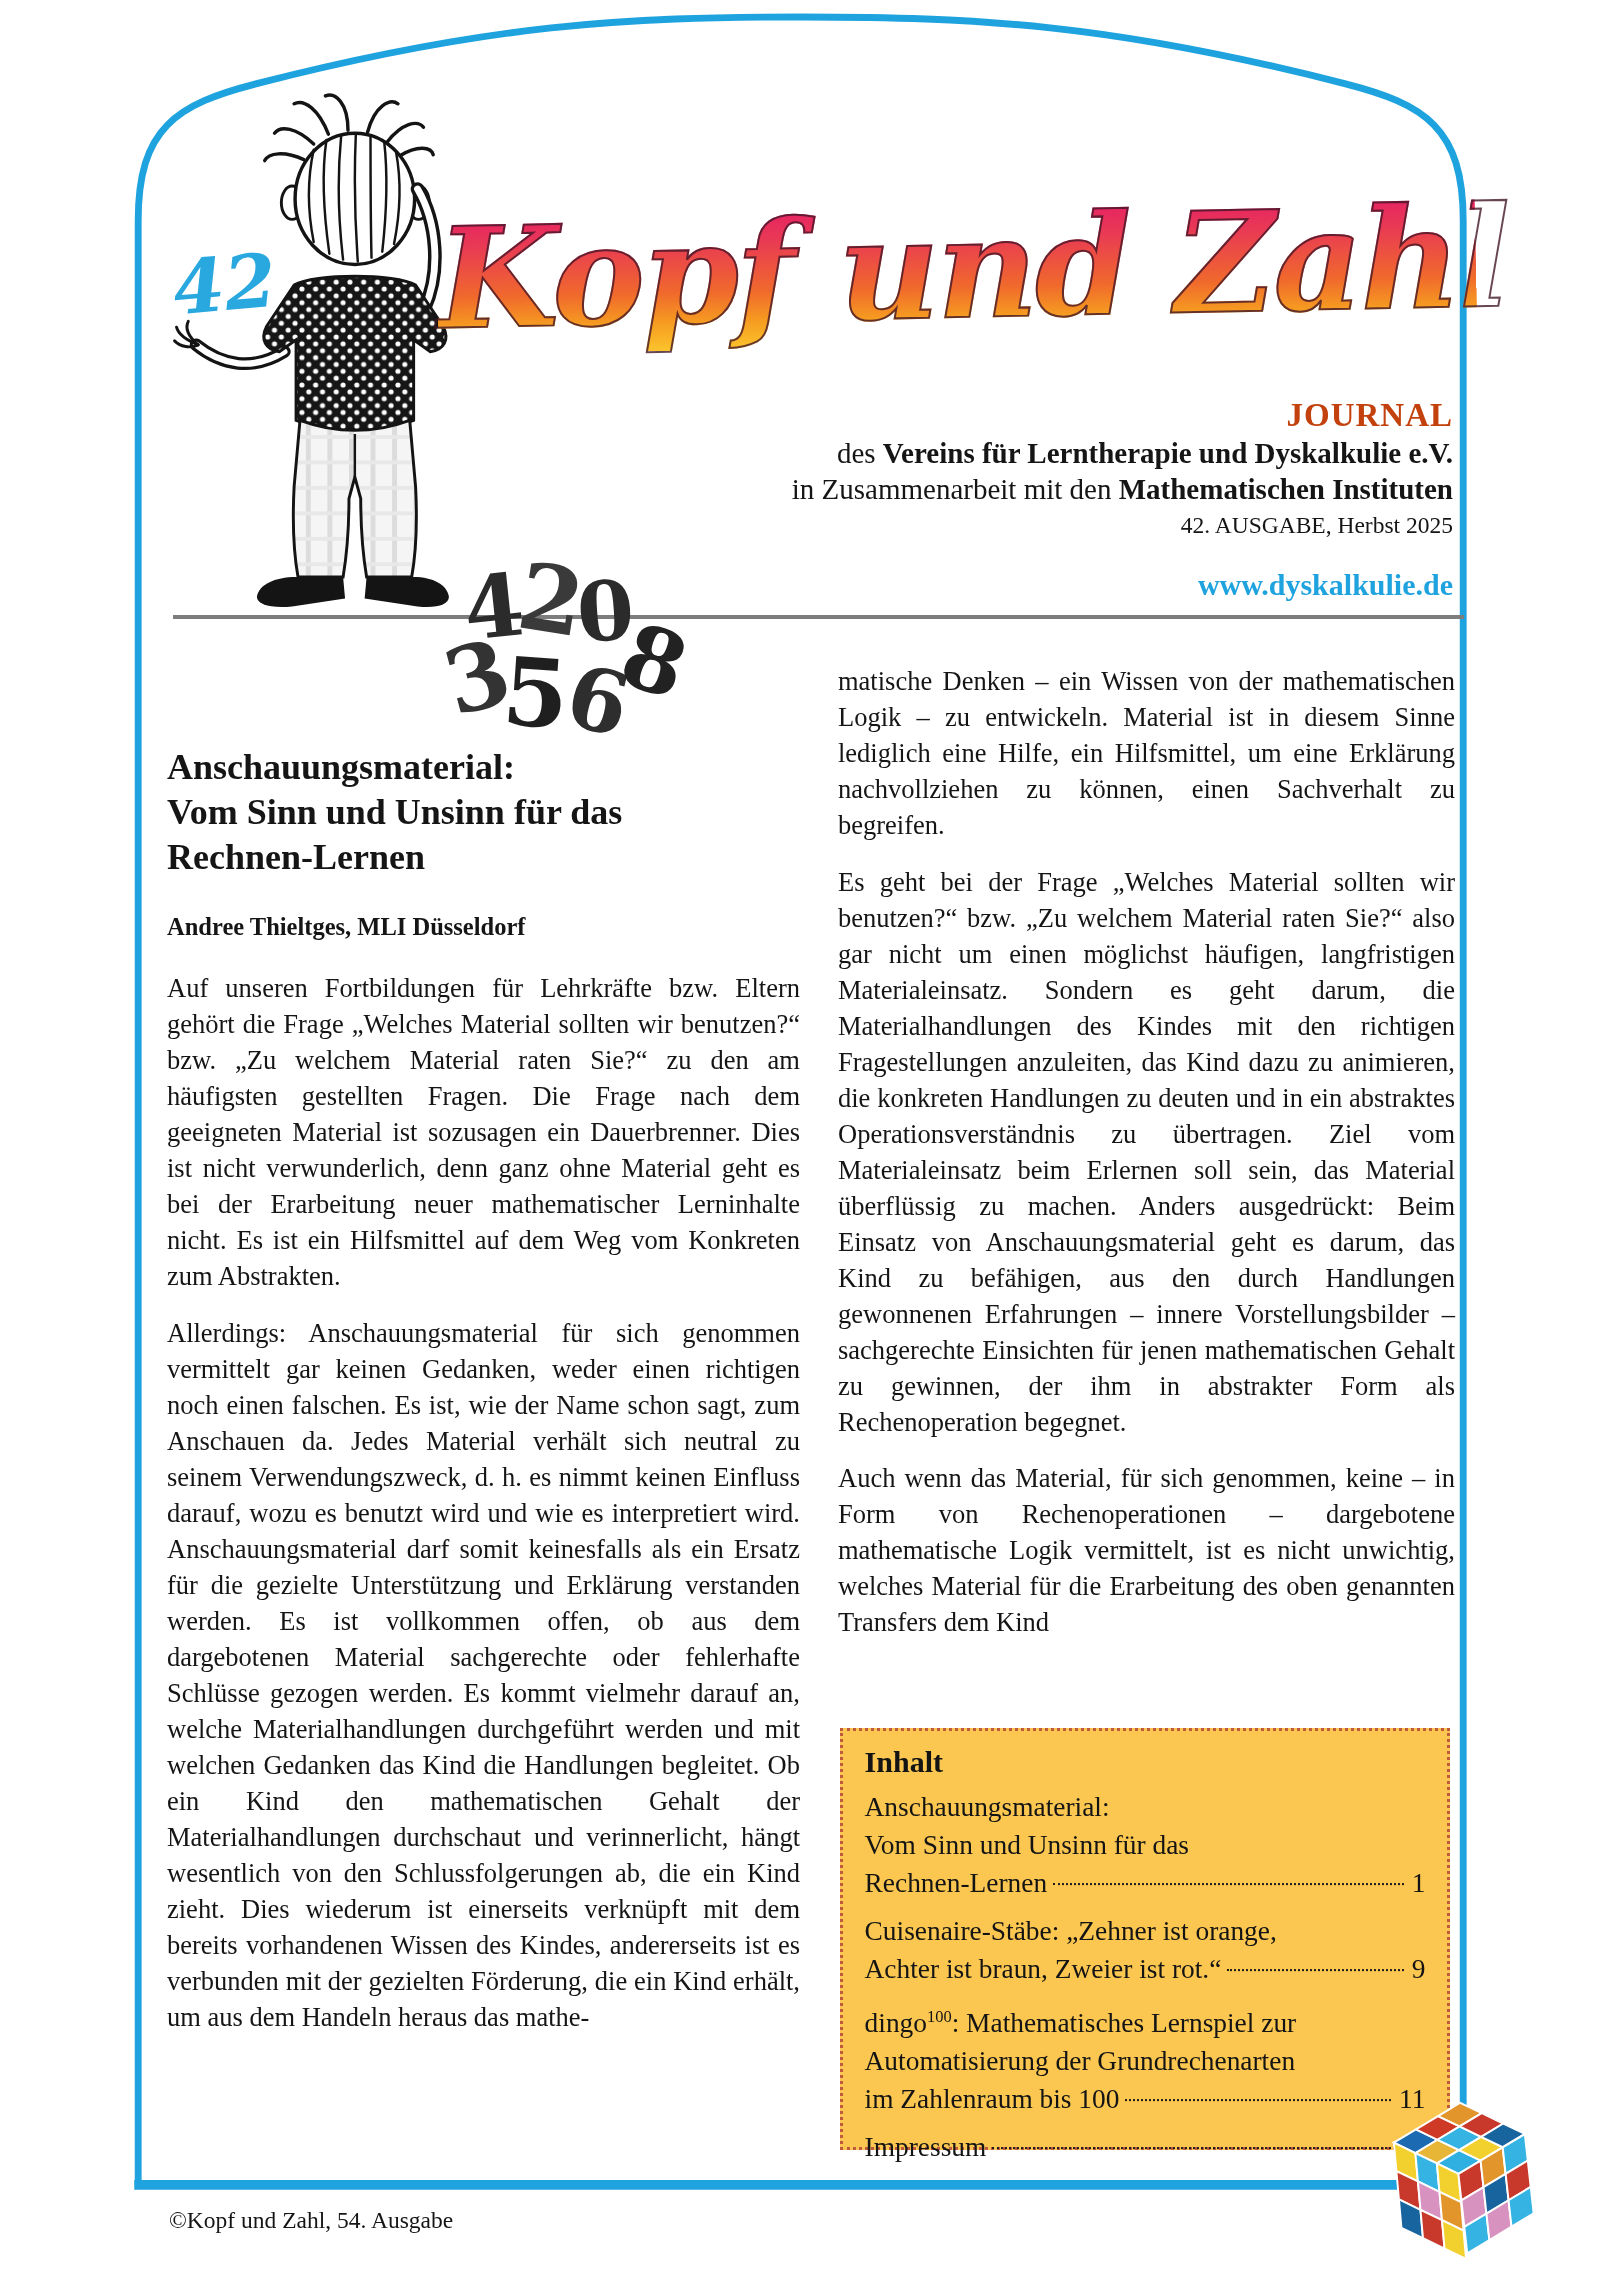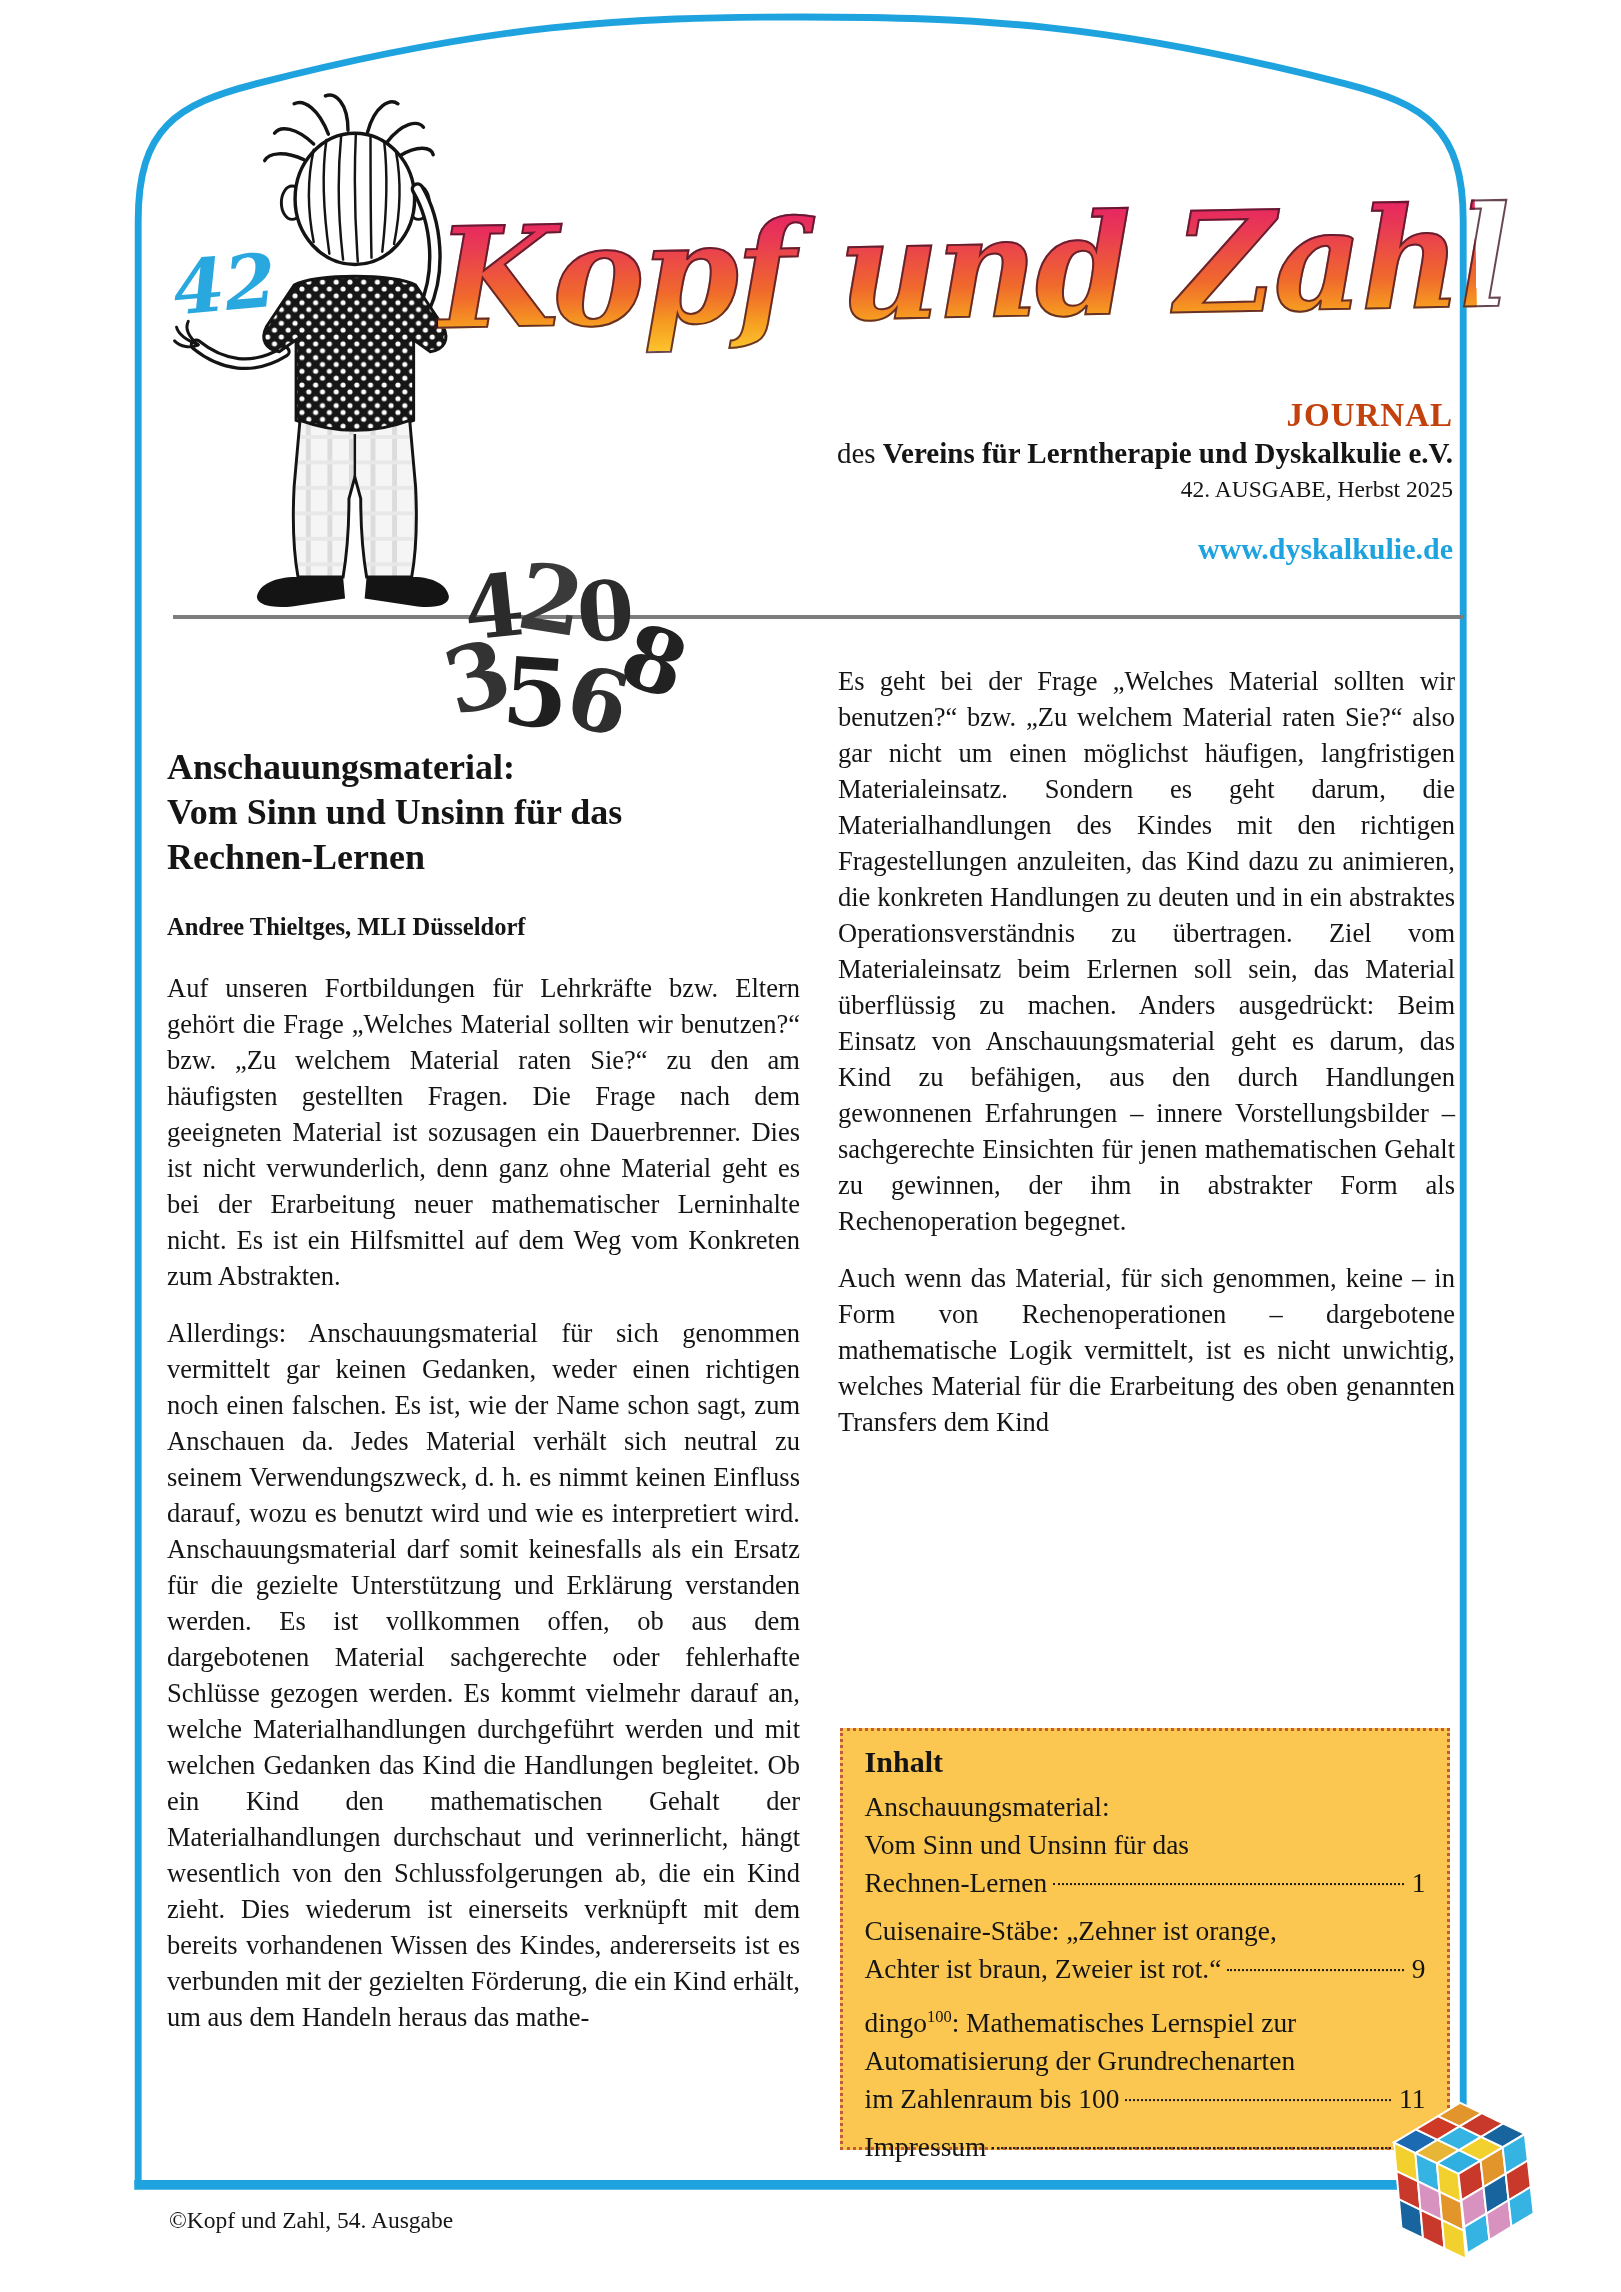--- a/index.html
+++ b/index.html
@@ -152,20 +152,21 @@
   </svg>
 </div>
 
 <div class="issue-badge">42</div>
 
 <div class="logo">Kopf und Zahl</div>
 
 <div class="masthead">
   <div class="journal-label">JOURNAL</div>
   <div class="mast-line"><span>des </span><b>Vereins für Lerntherapie und Dyskalkulie e.V.</b></div>
+  <div class="mast-line"><span>in Zusammenarbeit mit den </span><b>Mathematischen Instituten</b></div>
   <div class="issue-line">42. AUSGABE, Herbst 2025</div>
   <div><a class="site-link" href="#">www.dyskalkulie.de</a></div>
 </div>
 
 <div class="doodle">
   <span class="d1">4</span>
   <span class="d2">2</span>
   <span class="d3">0</span>
   <span class="d4">3</span>
   <span class="d5">5</span>
@@ -178,20 +179,21 @@
     <span>Anschauungsmaterial:</span><br>
     <span>Vom Sinn und Unsinn für das</span><br>
     <span>Rechnen-Lernen</span>
   </h1>
   <div class="byline">Andree Thieltges, MLI Düsseldorf</div>
   <p>Auf unseren Fortbildungen für Lehrkräfte bzw. Eltern gehört die Frage „Welches Material sollten wir benutzen?“ bzw. „Zu welchem Material raten Sie?“ zu den am häufigsten gestellten Fragen. Die Frage nach dem geeigneten Material ist sozusagen ein Dauerbrenner. Dies ist nicht verwunderlich, denn ganz ohne Material geht es bei der Erarbeitung neuer mathematischer Lerninhalte nicht. Es ist ein Hilfsmittel auf dem Weg vom Konkreten zum Abstrakten.</p>
   <p>Allerdings: Anschauungsmaterial für sich genommen vermittelt gar keinen Gedanken, weder einen richtigen noch einen falschen. Es ist, wie der Name schon sagt, zum Anschauen da. Jedes Material verhält sich neutral zu seinem Verwendungszweck, d. h. es nimmt keinen Einfluss darauf, wozu es benutzt wird und wie es interpretiert wird. Anschauungsmaterial darf somit keinesfalls als ein Ersatz für die gezielte Unterstützung und Erklärung verstanden werden. Es ist vollkommen offen, ob aus dem dargebotenen Material sachgerechte oder fehlerhafte Schlüsse gezogen werden. Es kommt vielmehr darauf an, welche Materialhandlungen durchgeführt werden und mit welchen Gedanken das Kind die Handlungen begleitet. Ob ein Kind den mathematischen Gehalt der Materialhandlungen durchschaut und verinnerlicht, hängt wesentlich von den Schlussfolgerungen ab, die ein Kind zieht. Dies wiederum ist einerseits verknüpft mit dem bereits vorhandenen Wissen des Kindes, andererseits ist es verbunden mit der gezielten Förderung, die ein Kind erhält, um aus dem Handeln heraus das mathe-</p>
 </div>
 
 <div class="col" id="col-right">
+  <p>matische Denken – ein Wissen von der mathematischen Logik – zu entwickeln. Material ist in diesem Sinne lediglich eine Hilfe, ein Hilfsmittel, um eine Erklärung nachvollziehen zu können, einen Sachverhalt zu begreifen.</p>
   <p>Es geht bei der Frage „Welches Material sollten wir benutzen?“ bzw. „Zu welchem Material raten Sie?“ also gar nicht um einen möglichst häufigen, langfristigen Materialeinsatz. Sondern es geht darum, die Materialhandlungen des Kindes mit den richtigen Fragestellungen anzuleiten, das Kind dazu zu animieren, die konkreten Handlungen zu deuten und in ein abstraktes Operationsverständnis zu übertragen. Ziel vom Materialeinsatz beim Erlernen soll sein, das Material überflüssig zu machen. Anders ausgedrückt: Beim Einsatz von Anschauungsmaterial geht es darum, das Kind zu befähigen, aus den durch Handlungen gewonnenen Erfahrungen – innere Vorstellungsbilder – sachgerechte Einsichten für jenen mathematischen Gehalt zu gewinnen, der ihm in abstrakter Form als Rechenoperation begegnet.</p>
   <p>Auch wenn das Material, für sich genommen, keine – in Form von Rechenoperationen – dargebotene mathematische Logik vermittelt, ist es nicht unwichtig, welches Material für die Erarbeitung des oben genannten Transfers dem Kind</p>
 </div>
 
 <div class="toc-box">
   <div class="toc-title">Inhalt</div>
 
   <div class="toc-entry">
     <div>Anschauungsmaterial:</div>
     <div>Vom Sinn und Unsinn für das</div>

